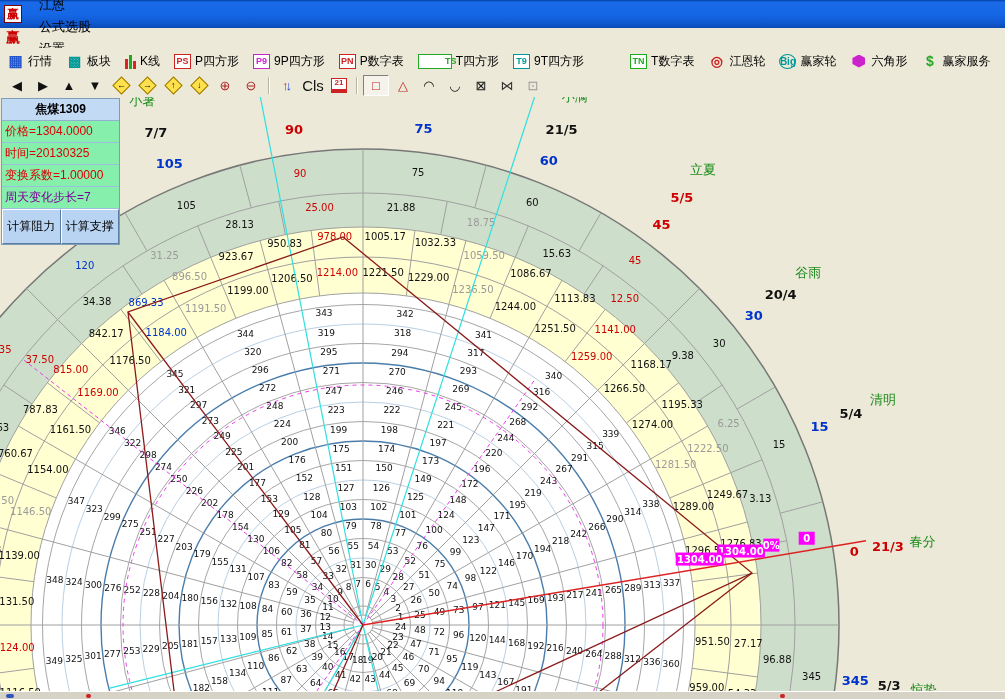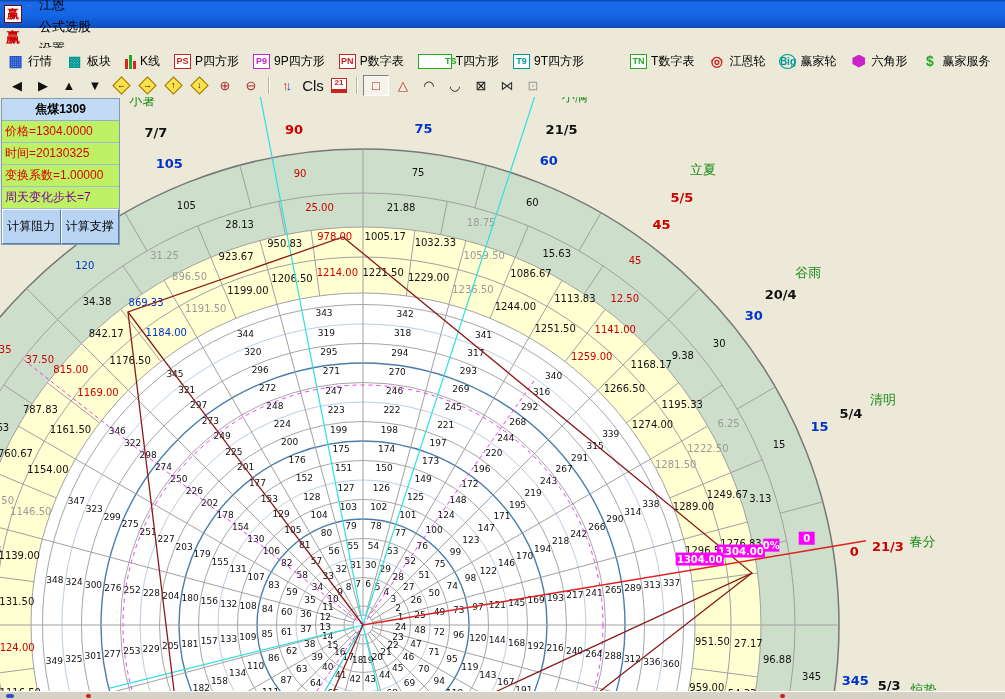--- a/index.html
+++ b/index.html
@@ -36,21 +36,21 @@
   .diamond span{transform:rotate(-45deg);font-size:9px;font-weight:bold;color:#111;line-height:1;}
   .calicon{width:14px;height:13px;background:#fff;border:1px solid #cc2222;font-size:8px;
     color:#cc2222;text-align:center;line-height:12px;font-weight:bold;
     box-shadow:0 -3px 0 0 #cc2222 inset;}
   .calicon b{position:relative;top:-2px;}
   
   .chart{position:absolute;left:0;top:97px;width:1005px;height:602px;background:#ece9d8;overflow:hidden;}
   svg text{font-family:"DejaVu Sans","Liberation Sans",sans-serif;}
   
   .panel{position:absolute;left:1px;top:1px;width:117px;border:1px solid #7f9db9;
-    background:#bef264;font-size:12px;}
+    background:#86efac;font-size:12px;}
   .panel .hdr{background:#c3daf5;border-bottom:1px solid #8fb0d0;text-align:center;
     font-weight:bold;color:#000;padding:2px 0;}
   .panel .row{padding:2px 3px;border-bottom:1px solid #9cbede;white-space:nowrap;overflow:hidden;}
   .panel .row.red{color:#dd0000;}
   .panel .row.purple{color:#7a0099;}
   .panel .btns{display:flex;}
   .panel button{flex:1;font-size:12px;font-family:inherit;background:#b9d4f2;
     border:1px solid;border-color:#fff #5a7da0 #5a7da0 #fff;padding:8px 0;color:#000;}
   
   .statusstrip{position:absolute;left:0;top:691px;width:1005px;height:8px;background:#d6d2c6;

